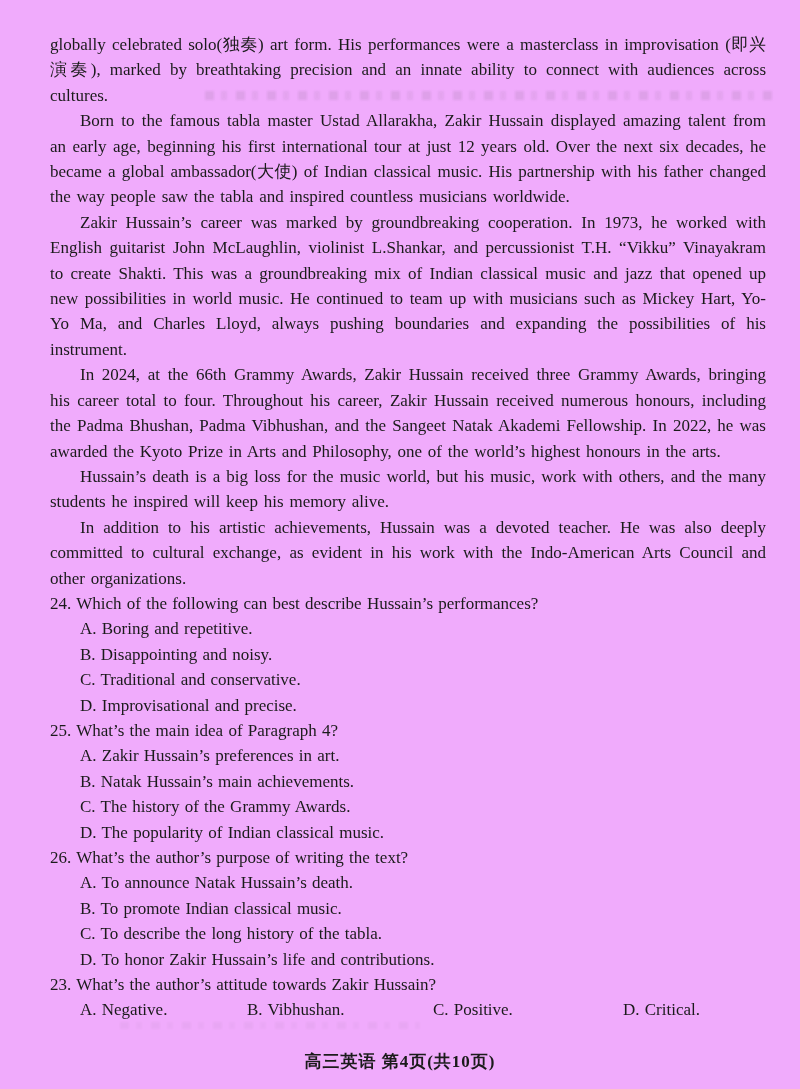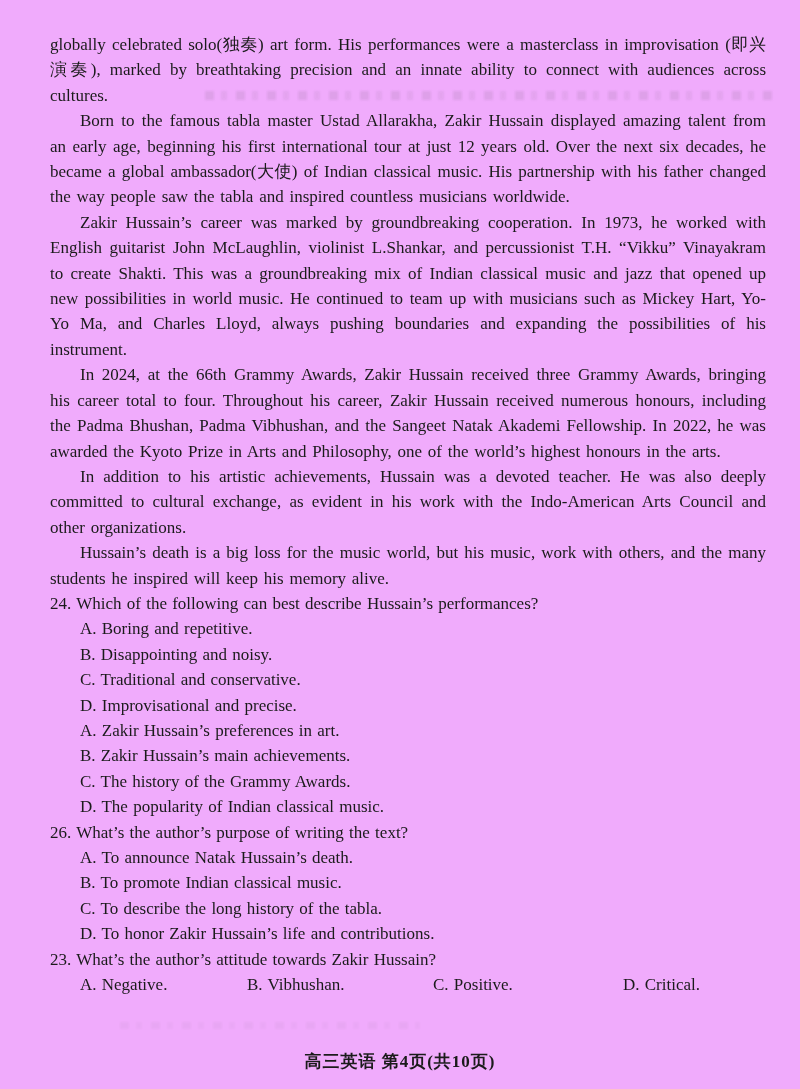--- a/index.html
+++ b/index.html
@@ -81,37 +81,38 @@
 <div class="page">
   <div class="ghost-line"></div>
   <div class="ghost-line g2"></div>
 
   <div class="content">
     <div>
         <p class="para">globally celebrated solo(独奏) art form.  His performances were a masterclass in improvisation (即兴演奏), marked by breathtaking precision and an innate ability to connect with audiences across cultures.</p>
         <p class="para indent">Born to the famous tabla master Ustad Allarakha, Zakir Hussain displayed amazing talent from an early age, beginning his first international tour at just 12 years old.  Over the next six decades, he became a global ambassador(大使) of Indian classical music.  His partnership with his father changed the way people saw the tabla and inspired countless musicians worldwide.</p>
         <p class="para indent">Zakir Hussain’s career was marked by groundbreaking cooperation.  In 1973, he worked with English guitarist John McLaughlin, violinist L.Shankar, and percussionist T.H. “Vikku” Vinayakram to create Shakti.  This was a groundbreaking mix of Indian classical music and jazz that opened up new possibilities in world music.  He continued to team up with musicians such as Mickey Hart, Yo-Yo Ma, and Charles Lloyd, always pushing boundaries and expanding the possibilities of his instrument.</p>
         <p class="para indent">In 2024, at the 66th Grammy Awards, Zakir Hussain received three Grammy Awards, bringing his career total to four.  Throughout his career, Zakir Hussain received numerous honours, including the Padma Bhushan, Padma Vibhushan, and the Sangeet Natak Akademi Fellowship.  In 2022, he was awarded the Kyoto Prize in Arts and Philosophy, one of the world’s highest honours in the arts.</p>
+        <p class="para indent">Hussain’s death is a big loss for the music world, but his music, work with others, and the many students he inspired will keep his memory alive.</p>
         <p class="para indent">In addition to his artistic achievements, Hussain was a devoted teacher.  He was also deeply committed to cultural exchange, as evident in his work with the Indo-American Arts Council and other organizations.</p>
-        <p class="para indent">Hussain’s death is a big loss for the music world, but his music, work with others, and the many students he inspired will keep his memory alive.</p>
       </div>
     <div>
         <div class="question">
           <div class="stem">24. Which of the following can best describe Hussain’s performances?</div>
           <div class="options">
             <div class="opt">A. Boring and repetitive.</div>
             <div class="opt">B. Disappointing and noisy.</div>
             <div class="opt">C. Traditional and conservative.</div>
             <div class="opt">D. Improvisational and precise.</div>
           </div>
         </div>
         <div class="question">
+          <div class="stem">25. What’s the main idea of Paragraph 4?</div>
           <div class="options">
             <div class="opt">A. Zakir Hussain’s preferences in art.</div>
-            <div class="opt">B. Zakir Hussain’s main achievements.</div>
+            <div class="opt">B. Natak Hussain’s main achievements.</div>
             <div class="opt">C. The history of the Grammy Awards.</div>
             <div class="opt">D. The popularity of Indian classical music.</div>
           </div>
         </div>
         <div class="question">
           <div class="stem">26. What’s the author’s purpose of writing the text?</div>
           <div class="options">
             <div class="opt">A. To announce Natak Hussain’s death.</div>
             <div class="opt">B. To promote Indian classical music.</div>
             <div class="opt">C. To describe the long history of the tabla.</div>

